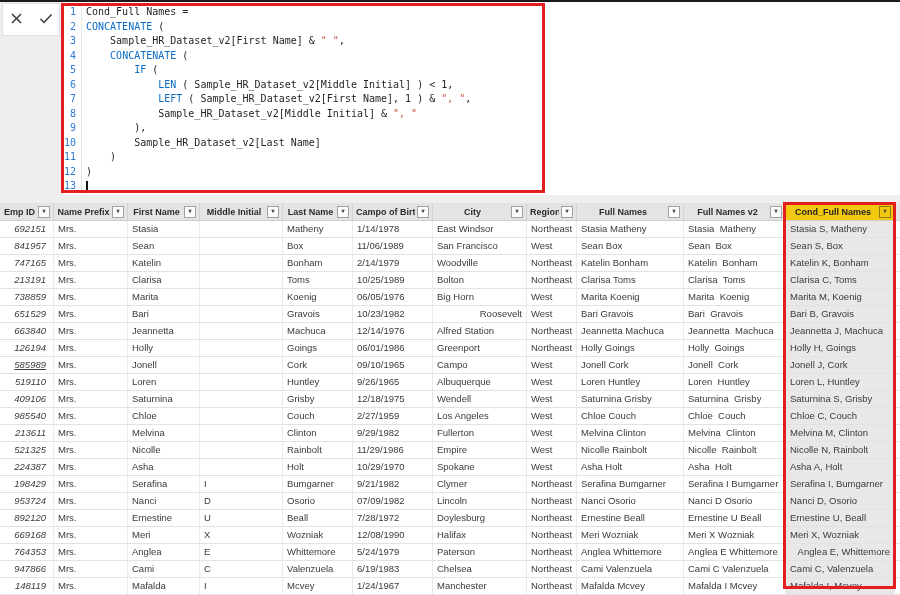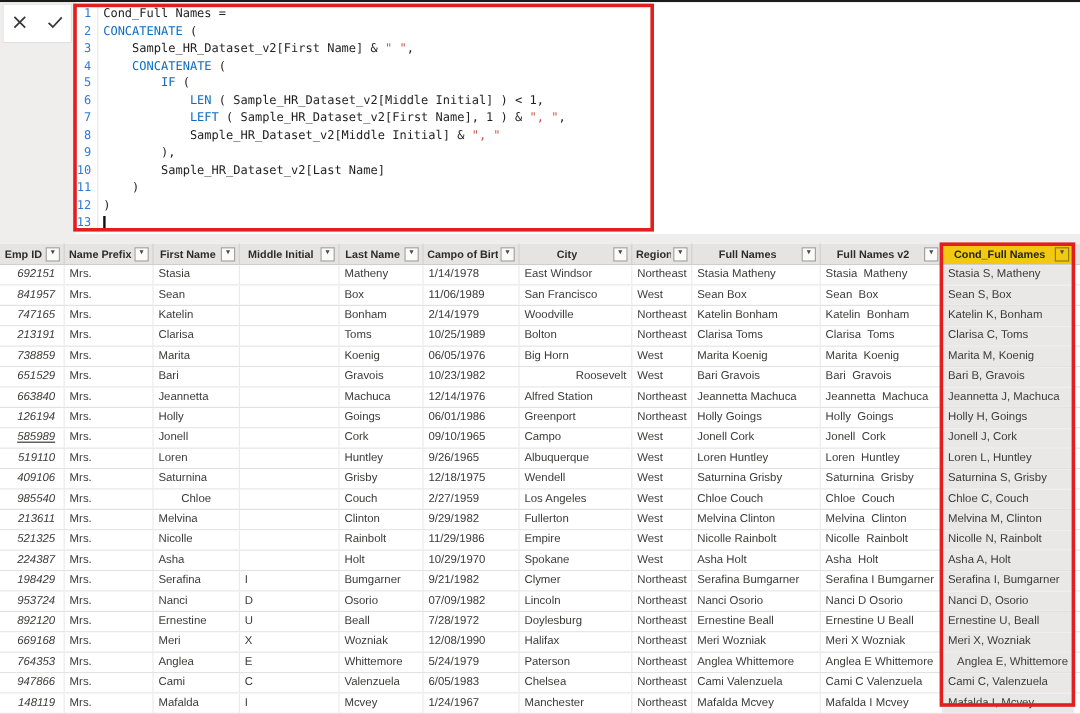--- a/index.html
+++ b/index.html
@@ -320,21 +320,21 @@
           <div class="td" style="width: 80px;">12/18/1975</div>
           <div class="td" style="width: 94px;">Wendell</div>
           <div class="td" style="width: 50px;">West</div>
           <div class="td" style="width: 107px;">Saturnina Grisby</div>
           <div class="td" style="width: 102px;">Saturnina  Grisby</div>
           <div class="td highlight" style="width: 109px;">Saturnina S, Grisby</div>
         </div>
         <div class="tr">
           <div class="td num" style="width: 54px;">985540</div>
           <div class="td" style="width: 74px;">Mrs.</div>
-          <div class="td" style="width: 72px; text-align: center;">Chloe</div>
+          <div class="td" style="width: 72px;">Chloe</div>
           <div class="td" style="width: 83px;"></div>
           <div class="td" style="width: 70px;">Couch</div>
           <div class="td" style="width: 80px;">2/27/1959</div>
           <div class="td" style="width: 94px;">Los Angeles</div>
           <div class="td" style="width: 50px;">West</div>
           <div class="td" style="width: 107px;">Chloe Couch</div>
           <div class="td" style="width: 102px;">Chloe  Couch</div>
           <div class="td highlight" style="width: 109px;">Chloe C, Couch</div>
         </div>
         <div class="tr">
@@ -440,21 +440,21 @@
           <div class="td" style="width: 107px;">Anglea Whittemore</div>
           <div class="td" style="width: 102px;">Anglea E Whittemore</div>
           <div class="td highlight" style="width: 109px; text-align: right;">Anglea E, Whittemore</div>
         </div>
         <div class="tr">
           <div class="td num" style="width: 54px;">947866</div>
           <div class="td" style="width: 74px;">Mrs.</div>
           <div class="td" style="width: 72px;">Cami</div>
           <div class="td" style="width: 83px;">C</div>
           <div class="td" style="width: 70px;">Valenzuela</div>
-          <div class="td" style="width: 80px;">6/05/1983</div>
+          <div class="td" style="width: 80px;">6/19/1983</div>
           <div class="td" style="width: 94px;">Chelsea</div>
           <div class="td" style="width: 50px;">Northeast</div>
           <div class="td" style="width: 107px;">Cami Valenzuela</div>
           <div class="td" style="width: 102px;">Cami C Valenzuela</div>
           <div class="td highlight" style="width: 109px;">Cami C, Valenzuela</div>
         </div>
         <div class="tr">
           <div class="td num" style="width: 54px;">148119</div>
           <div class="td" style="width: 74px;">Mrs.</div>
           <div class="td" style="width: 72px;">Mafalda</div>

